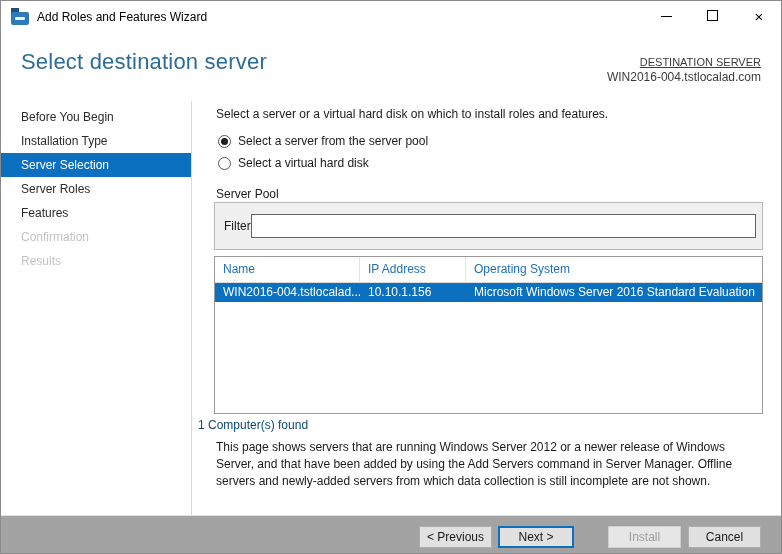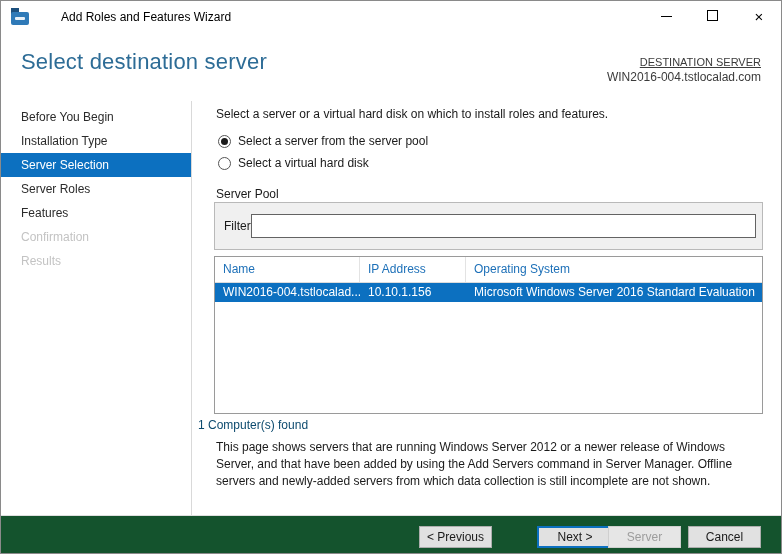--- a/index.html
+++ b/index.html
@@ -9,21 +9,21 @@
     background:#ffffff; border:1px solid #8a8a8a;
     font-family:"Liberation Sans","DejaVu Sans",sans-serif;
     font-size:12px; color:#1a1a1a; overflow:hidden;
   }
   
   .titlebar { position:absolute; left:0; top:0; width:100%; height:32px; background:#fff; }
   .app-icon { position:absolute; left:10px; top:7px; width:18px; height:17px; }
   .app-icon .box { position:absolute; left:0; top:4px; width:18px; height:13px; background:#2f7ab8; border-radius:2px; }
   .app-icon .flag { position:absolute; left:0; top:0; width:8px; height:8px; background:#1c4f7d; }
   .app-icon .slot { position:absolute; left:4px; top:9px; width:10px; height:3px; background:#e8f1f8; border-radius:1px; }
-  .titlebar-text { position:absolute; left:36px; top:0; height:32px; line-height:32px; font-size:12px; color:#000;margin-left:24px; }
+  .titlebar-text { position:absolute; left:36px; top:0; height:32px; line-height:32px; font-size:12px; color:#000; }
   .win-btn { position:absolute; top:0; width:46px; height:31px; cursor:default; }
   .btn-min  { left:643px; } .btn-max { left:689px; } .btn-close { left:735px; }
   .glyph-min { position:absolute; left:17px; top:15px; width:11px; height:1px; background:#000; }
   .glyph-max { position:absolute; left:17px; top:9px; width:11px; height:11px; border:1px solid #000; }
   .btn-close { text-align:center; line-height:31px; font-size:15px; color:#000; }
   
   .page-title { position:absolute; left:20px; top:48px; font-size:22px; font-weight:300; color:#2d6c96; letter-spacing:0.2px; }
   .dest { position:absolute; right:20px; top:54px; text-align:right; line-height:15px; }
   .dest-label { font-size:11px; color:#3b3b3b;text-decoration:underline; }
   .dest-server { font-size:12px; color:#3b3b3b; }
@@ -47,24 +47,24 @@
   .table { position:absolute; left:213px; top:255px; width:549px; height:158px; border:1px solid #9a9a9a; background:#fff; }
   .thead { display:flex; height:26px; border-bottom:1px solid #dcdcdc;align-items:center; }
   .th { line-height:25px; padding-left:8px; color:#1d70b8; border-right:1px solid #e3e3e3; cursor:pointer; }
   .th:last-child { border-right:none; }
   .col-name { width:145px; } .col-ip { width:106px; } .col-os { flex:1; }
   .trow { display:flex; height:19px; line-height:19px; background:#0c70c0; color:#ffffff; cursor:pointer; }
   .td { padding-left:8px; white-space:nowrap; overflow:hidden; }
   .found { position:absolute; left:197px; top:417px; color:#0c4a6e; }
   .description { position:absolute; left:215px; top:438px; width:549px; line-height:17px; color:#1a1a1a; }
   
-  .footer { position:absolute; left:0; top:514px; width:100%; height:40px; background:#14532d; border-top:1px solid #dfdfdf; }
+  .footer { position:absolute; left:0; top:514px; width:100%; height:40px; background:#a3a3a3; border-top:1px solid #dfdfdf; }
   .btn { position:absolute; top:10px; height:22px; font-family:inherit; font-size:12px; color:#1a1a1a; background:#e1e1e1; border:1px solid #adadad; cursor:pointer; text-align:center; }
   .btn-previous { left:418px; width:73px; }
-  .btn-next { left:497px; width:76px; border:2px solid #0c70c0;margin-left:39px; }
+  .btn-next { left:497px; width:76px; border:2px solid #0c70c0; }
   .btn-install { left:607px; width:73px; background:#e6e6e6; border:1px solid #cfcfcf; color:#9d9d9d; cursor:default; }
   .btn-cancel { left:687px; width:73px; }
 </style>
 </head>
 <body>
 
 <div class="window">
 
   <div class="titlebar">
     <div class="app-icon">
@@ -128,17 +128,17 @@
       <div class="td col-os">Microsoft Windows Server 2016 Standard Evaluation</div>
     </div>
   </div>
 
   <div class="found">1 Computer(s) found</div>
   <div class="description">This page shows servers that are running Windows Server 2012 or a newer release of Windows Server, and that have been added by using the Add Servers command in Server Manager. Offline servers and newly-added servers from which data collection is still incomplete are not shown.</div>
 
   <div class="footer">
     <button class="btn btn-previous">&lt; Previous</button>
     <button class="btn btn-next">Next &gt;</button>
-    <button class="btn btn-install">Server</button>
+    <button class="btn btn-install">Install</button>
     <button class="btn btn-cancel">Cancel</button>
   </div>
 
 </div>
 
 </body></html>

